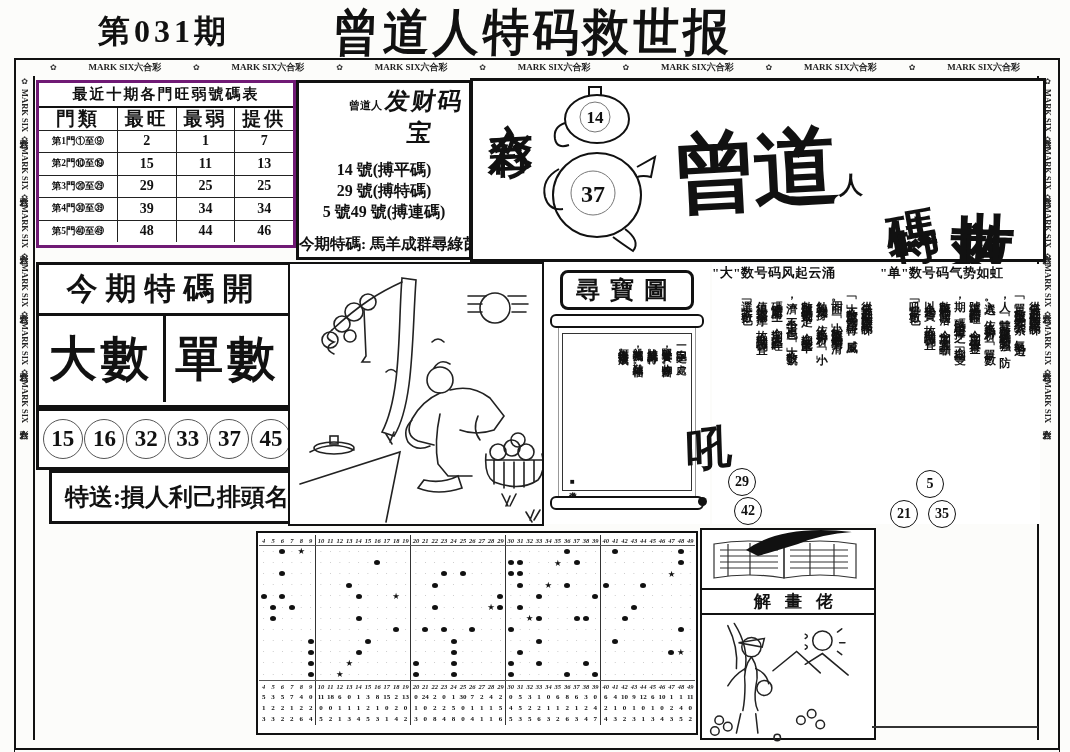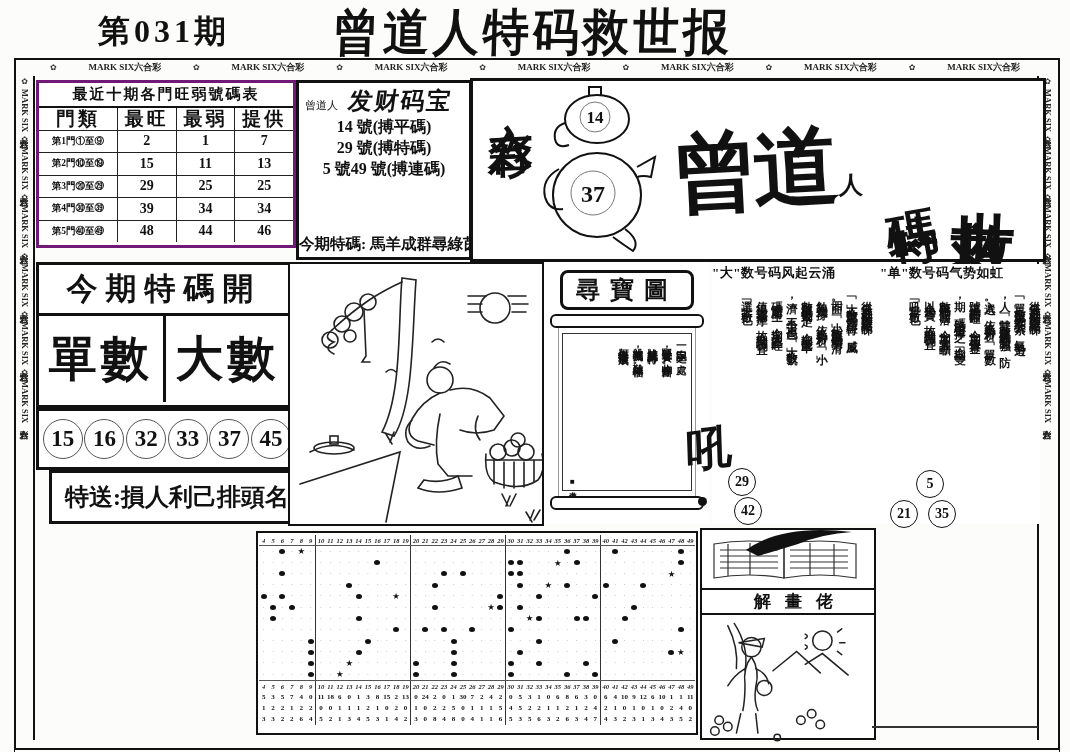--- a/index.html
+++ b/index.html
@@ -33,23 +33,23 @@
   .t-cell{flex:1;border-left:1px solid #222;display:flex;align-items:center;justify-content:center;
           font-size:14px;font-weight:700;}
   .t-cell:first-child{border-left:none;}
   .t-label{flex:1.35;font-size:9.5px;font-weight:900;letter-spacing:0;}
   .t-head .t-cell{font-size:19px;font-weight:900;letter-spacing:3px;}
 
   
   .fortune-box{position:absolute;left:296px;top:80px;width:170px;height:174px;border:3px solid #111;
           background:#fff;display:flex;flex-direction:column;}
   .fortune-head{display:flex;align-items:baseline;padding:2px 6px 0 6px;}
-  .fortune-sig{font-size:11px;font-weight:400;}
+  .fortune-sig{font-size:11px;font-weight:700;margin-left:44px;}
   .fortune-title{flex:1;text-align:center;font-size:24px;font-weight:900;transform:skewX(-8deg);letter-spacing:2px;}
-  .f-lines{flex:1;display:flex;flex-direction:column;justify-content:flex-start;padding:0 2px;}
+  .f-lines{flex:1;display:flex;flex-direction:column;justify-content:center;padding:0 2px;}
   .f-line{text-align:center;font-size:16px;font-weight:700;white-space:nowrap;}
   .fortune-foot{font-size:15.5px;font-weight:900;text-align:center;padding:1px 0 2px;white-space:nowrap;}
 
   
   .title-box{position:absolute;left:470px;top:78px;width:570px;height:178px;border:3px solid #111;background:#fff;}
   .lhc-vertical{position:absolute;left:8px;top:6px;writing-mode:vertical-rl;font-size:44px;font-weight:900;
           letter-spacing:6px;transform:skewY(-3deg);}
   .teapot{position:absolute;left:56px;top:2px;}
   .calligraphy{position:absolute;left:190px;top:0;right:4px;bottom:0;display:flex;align-items:center;justify-content:center;gap:6px;}
   .cal-1{font-size:86px;font-weight:900;letter-spacing:-6px;transform:rotate(-3deg);}
@@ -264,22 +264,22 @@
       <span class="cal-1">曾道</span>
       <span class="cal-2">人</span>
       <span class="cal-3">特碼</span>
       <span class="cal-4">救世</span>
     </div>
   </div>
 
   <div class="special-box">
     <div class="special-header">今期特碼開</div>
     <div class="special-body">
+      <div class="special-cell">大數</div>
       <div class="special-cell">單數</div>
-      <div class="special-cell">大數</div>
     </div>
   </div>
   <div class="numbers-box">
       <span class="num-circle">15</span>
       <span class="num-circle">16</span>
       <span class="num-circle">32</span>
       <span class="num-circle">33</span>
       <span class="num-circle">37</span>
       <span class="num-circle">45</span>
     </div>

